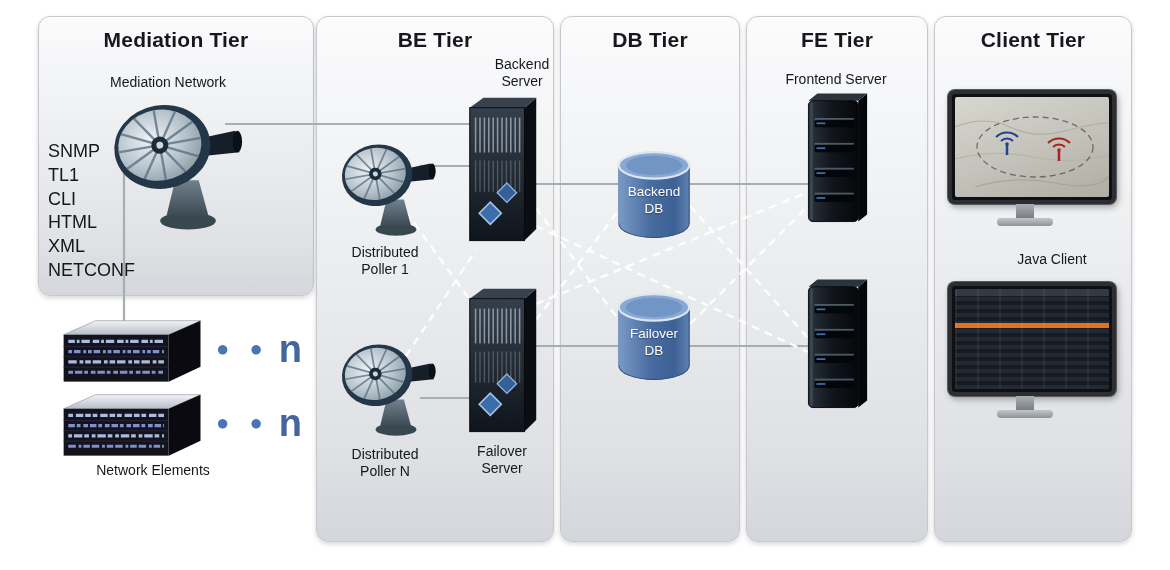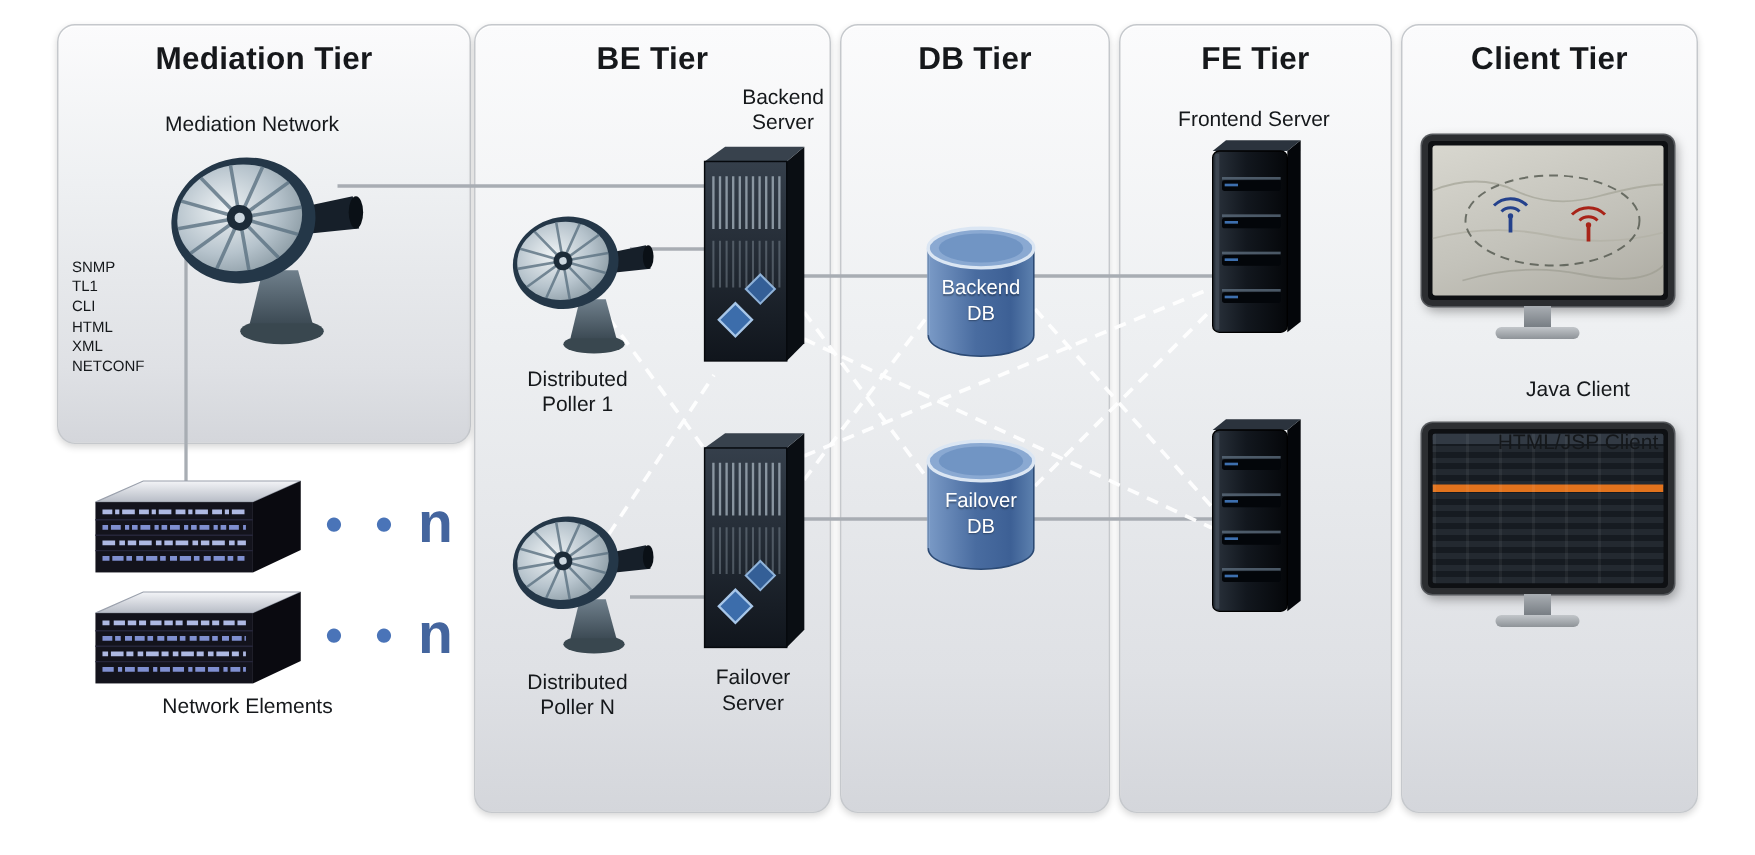--- a/index.html
+++ b/index.html
@@ -8,21 +8,21 @@
   .panel{position:absolute;border-radius:12px;z-index:0;
          background:linear-gradient(180deg,#fbfbfc 0%,#eef0f2 38%,#dfe1e5 82%,#d4d6db 100%);
          border:1px solid #c5c8cc;
          box-shadow:0 2px 5px rgba(0,0,0,.16), inset 0 1px 0 #ffffff;}
   .tier-title{font-size:21px;font-weight:700;letter-spacing:.2px;color:#16181b;
               text-align:center;padding-top:11px;}
   .links{position:absolute;left:0;top:0;z-index:1;pointer-events:none;}
   .comp{position:absolute;z-index:2;}
   .lbl{position:absolute;z-index:3;text-align:center;font-size:14px;line-height:1.24;
        color:#15181b;white-space:pre-line;}
-  .protocols{position:absolute;left:48px;top:172px;z-index:3;font-size:10px;line-height:1.32;}
+  .protocols{position:absolute;left:48px;top:140px;z-index:3;font-size:18px;line-height:1.32;}
   .protocols span{display:block;}
   .db-label{position:absolute;z-index:3;text-align:center;color:#ffffff;font-size:13.5px;
             line-height:1.25;white-space:pre-line;text-shadow:0 1px 1px rgba(0,0,0,.35);}
   .ne-mult{position:absolute;z-index:2;display:flex;align-items:center;gap:9px;color:#4a74b8;}
   .ne-mult .dots{font-size:22px;letter-spacing:7px;line-height:1;}
   .ne-mult .nmul{font-size:38px;font-weight:700;line-height:1;color:#44659e;}
   .monitor{position:absolute;z-index:2;background:#0e1013;border:4px solid #2c2e31;border-radius:7px;
            padding:3px;box-shadow:0 0 0 1px #56595d, 2px 3px 7px rgba(0,0,0,.35);}
   .screen{position:relative;width:100%;height:100%;border-radius:2px;overflow:hidden;}
   .screen-map{background:linear-gradient(160deg,#d8d7cf 0%,#c3c2ba 55%,#aeaca3 100%);}
@@ -164,21 +164,21 @@
       <path d="M11 49 H113" stroke="#aeb9e2" stroke-width="3.4" stroke-dasharray="4 2 9 2 5 3"></path>
       <path d="M11 60 H113" stroke="#7f8fd0" stroke-width="3.4" stroke-dasharray="8 3 3 2 7 2"></path>
       <path d="M6 32.5 H118 M6 43.5 H118 M6 54.5 H118" stroke="#26263a" stroke-width="1"></path>
     </svg>
   </div>
   <div class="ne-mult" style="left:216px;top:404px">
     <span class="dots">● ●</span>
     <span class="nmul">n</span>
   </div>
 
-  <div class="lbl" style="left:60px;top:462px;width:210px">Network Elements</div>
+  <div class="lbl" style="left:48px;top:462px;width:210px">Network Elements</div>
 
   <div class="lbl" style="left:478px;top:56px;width:88px">Backend
 Server</div>
   <div class="comp" style="left:458px;top:92px;width:88px">
     <svg viewBox="0 0 90 160" width="88">
       <polygon points="68,16 80,6 80,140 68,152" fill="#0a0e13"></polygon>
       <polygon points="12,16 68,16 80,6 26,6" fill="#38424d"></polygon>
       <rect x="12" y="16" width="56" height="136" fill="url(#srvFront)" stroke="#06090d"></rect>
       <path d="M18 26V62M22.5 26V62M27 26V62M31.5 26V62M36 26V62M40.5 26V62M45 26V62M49.5 26V62M54 26V62M58.5 26V62M63 26V62" stroke="#9aa7b2" stroke-width="1.6" opacity=".85"></path>
       <path d="M18 70V102M22.5 70V102M27 70V102M31.5 70V102M36 70V102M40.5 70V102M45 70V102M49.5 70V102M54 70V102M58.5 70V102M63 70V102" stroke="#7c8893" stroke-width="1.4" opacity=".5"></path>
@@ -322,21 +322,20 @@
           <path d="M-11 -6 a15.5 15.5 0 0 1 22 0" stroke="#a82318" stroke-width="2" fill="none"></path>
         </g>
       </svg>
     </div>
   </div>
   <div class="stand-neck" style="left:1016px;top:204px;width:18px;height:14px"></div>
   <div class="stand-base" style="left:997px;top:218px;width:56px;height:8px"></div>
 
   <div class="lbl" style="left:934px;top:234px;width:236px">
     <div>Java Client</div>
-    <div>HTML/JSP Client</div>
   </div>
 
   <div class="monitor" style="left:948px;top:282px;width:154px;height:100px">
     <div class="screen screen-table">
       <div class="table-header"></div>
       <div class="orange-row" style="top:34px"></div>
       <div class="col-shade"></div>
     </div>
   </div>
   <div class="stand-neck" style="left:1016px;top:396px;width:18px;height:14px"></div>

